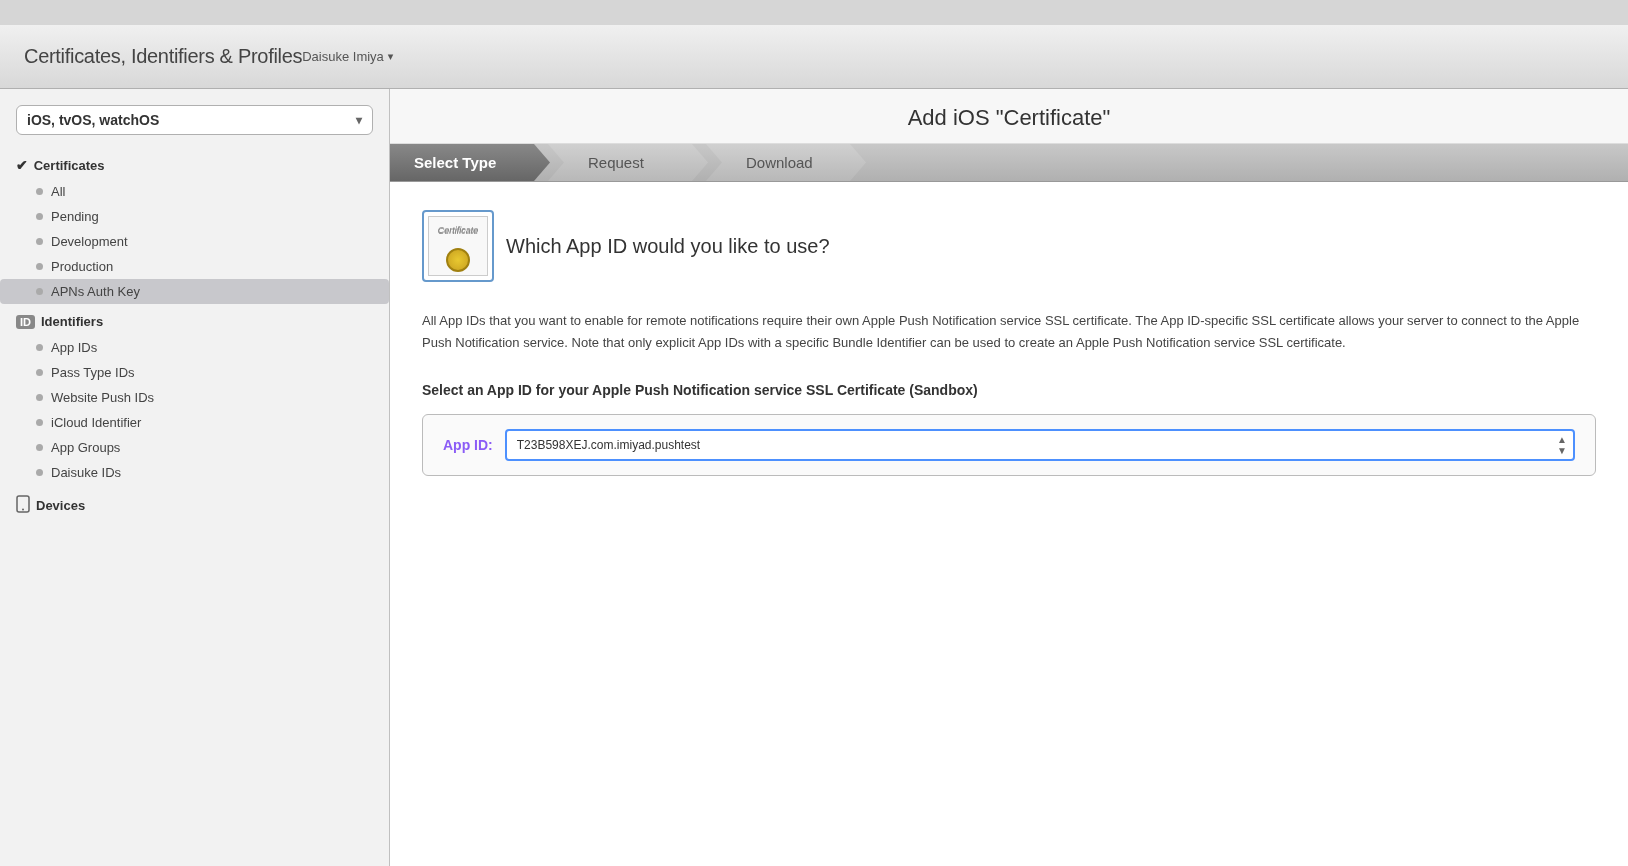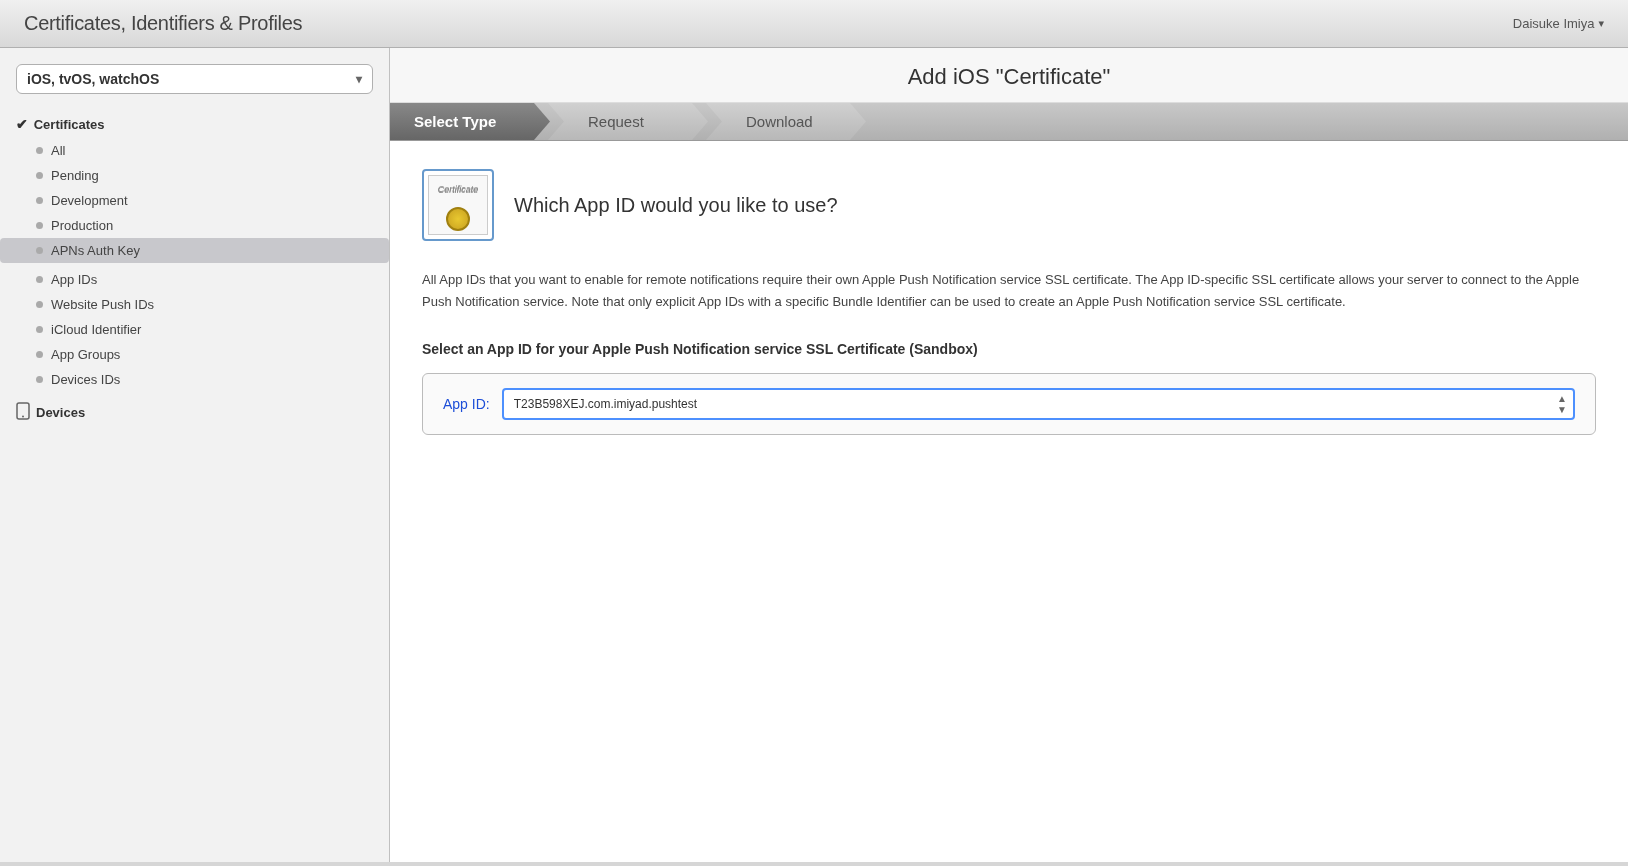--- a/index.html
+++ b/index.html
@@ -10,24 +10,25 @@
       color: #333;
       width: 1628px;
       min-height: 866px;
     }
 
     
     .top-bar {
       background: linear-gradient(to bottom, #f0f0f0, #d8d8d8);
       border-bottom: 1px solid #b0b0b0;
       padding: 0 24px;
-      height: 48px;
-      display: flex;
-      align-items: center;
-      justify-content: space-between;
+      height: 64px;
+      display: flex;
+      align-items: center;
+      justify-content: flex-start;
+      margin-top: 25px;
     }
     .top-bar-title {
       font-size: 20px;
       font-weight: 300;
       color: #444;
       letter-spacing: -0.3px;
     }
     .top-bar-user {
       font-size: 13px;
       color: #555;
@@ -171,21 +172,21 @@
     
     .content-body {
       flex: 1;
       padding: 28px 32px;
       overflow-y: auto;
     }
 
     .certificate-header {
       display: flex;
       align-items: center;
-      gap: 20px;
+      gap: 12px;
       margin-bottom: 28px;
     }
 
     .certificate-icon {
       width: 72px;
       height: 72px;
       border: 2px solid #6699cc;
       border-radius: 4px;
       background: #fff;
       display: flex;
@@ -253,22 +254,23 @@
       border-radius: 6px;
       padding: 14px 20px;
       display: flex;
       align-items: center;
       gap: 12px;
       background: #fafafa;
     }
 
     .app-id-label {
       font-size: 14px;
-      color: #1d4ed8;
+      color: #8b5cf6;
       white-space: nowrap;
+      font-weight: bold;
     }
     .select-wrapper {
       flex: 1;
       position: relative;
     }
     .select-wrapper select {
       width: 100%;
       border: 2px solid #4d90fe;
       border-radius: 4px;
       padding: 7px 30px 7px 10px;
@@ -332,39 +334,47 @@
         <span class="dot"></span>
         <span>Production</span>
       </div>
       <div class="sidebar-item active">
         <span class="dot"></span>
         <span>APNs Auth Key</span>
       </div>
     </div>
 
     <div class="sidebar-section">
+      <div class="sidebar-section-header">
+        <span class="sidebar-section-icon" style="font-size:11px;background:#888;color:#fff;border-radius:3px;padding:1px 4px;font-weight:700;">ID</span>
+        <span>Identifiers</span>
+      </div>
       <div class="sidebar-item">
         <span class="dot"></span>
         <span>App IDs</span>
       </div>
       <div class="sidebar-item">
         <span class="dot"></span>
+        <span>Pass Type IDs</span>
+      </div>
+      <div class="sidebar-item">
+        <span class="dot"></span>
         <span>Website Push IDs</span>
       </div>
       <div class="sidebar-item">
         <span class="dot"></span>
         <span>iCloud Identifier</span>
       </div>
       <div class="sidebar-item">
         <span class="dot"></span>
         <span>App Groups</span>
       </div>
       <div class="sidebar-item">
         <span class="dot"></span>
-        <span>Devices IDs</span>
+        <span>Daisuke IDs</span>
       </div>
     </div>
 
     <div class="sidebar-section">
       <div class="sidebar-section-header">
         <span class="sidebar-section-icon">
           <svg width="14" height="18" viewBox="0 0 14 18" fill="none">
             <rect x="1" y="1" width="12" height="16" rx="2" stroke="#666" stroke-width="1.5" fill="none"></rect>
             <circle cx="7" cy="14.5" r="1" fill="#666"></circle>
           </svg>

